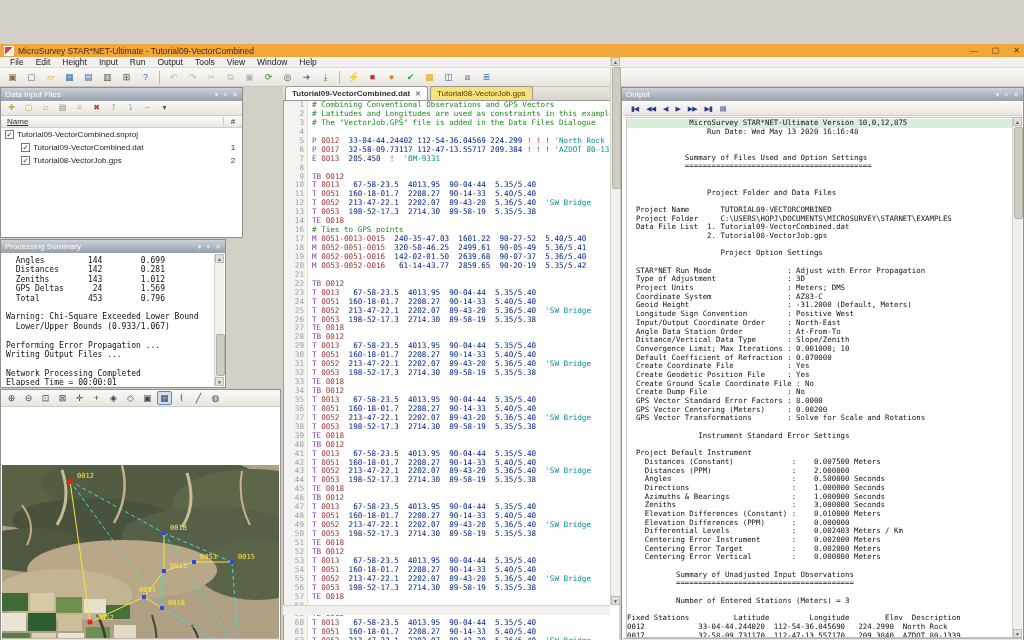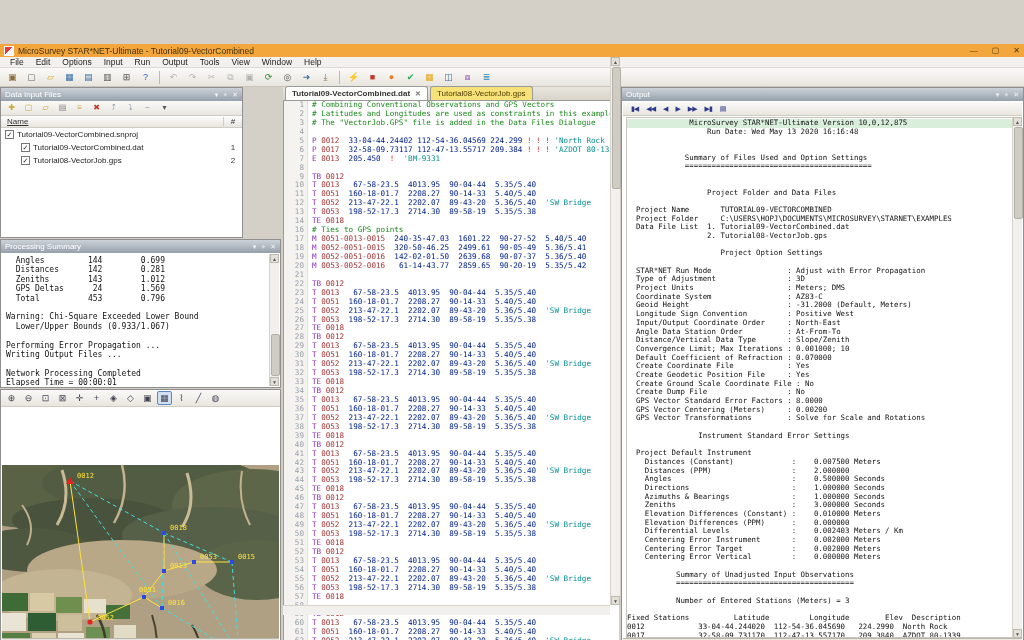--- a/index.html
+++ b/index.html
@@ -132,21 +132,21 @@
   <span class="win-controls">
     <span>—</span>
     <span>▢</span>
     <span>✕</span>
   </span>
 </div>
 
 <div class="abs menubar" id="menu-bar">
     <span class="menu-item">File</span>
     <span class="menu-item">Edit</span>
-    <span class="menu-item">Options</span>
+    <span class="menu-item">Height</span>
     <span class="menu-item">Input</span>
     <span class="menu-item">Run</span>
     <span class="menu-item">Output</span>
     <span class="menu-item">Tools</span>
     <span class="menu-item">View</span>
     <span class="menu-item">Window</span>
     <span class="menu-item">Help</span>
   </div>
 
 <div class="abs main-toolbar" id="main-toolbar">
@@ -216,21 +216,21 @@
         <span class="num">1</span>
       </div>
       <div class="tree-row" style="padding-left: 20px;">
         <span class="cb">✓</span>
         <span class="lbl">Tutorial08-VectorJob.gps</span>
         <span class="num">2</span>
       </div>
     </div>
 </div>
 
-<div class="abs panel" style="left:0;top:195px;width:281px;height:149px;">
+<div class="abs panel" style="left:0;top:195px;width:226px;height:149px;">
   <div class="panel-header">
     <span>Processing Summary</span>
     <span class="ph-buttons">
       <span>▾</span>
       <span>⌖</span>
       <span>✕</span>
     </span>
   </div>
   <div class="ps-body mono" id="ps-body">  Angles         144        0.699
   Distances      142        0.281

